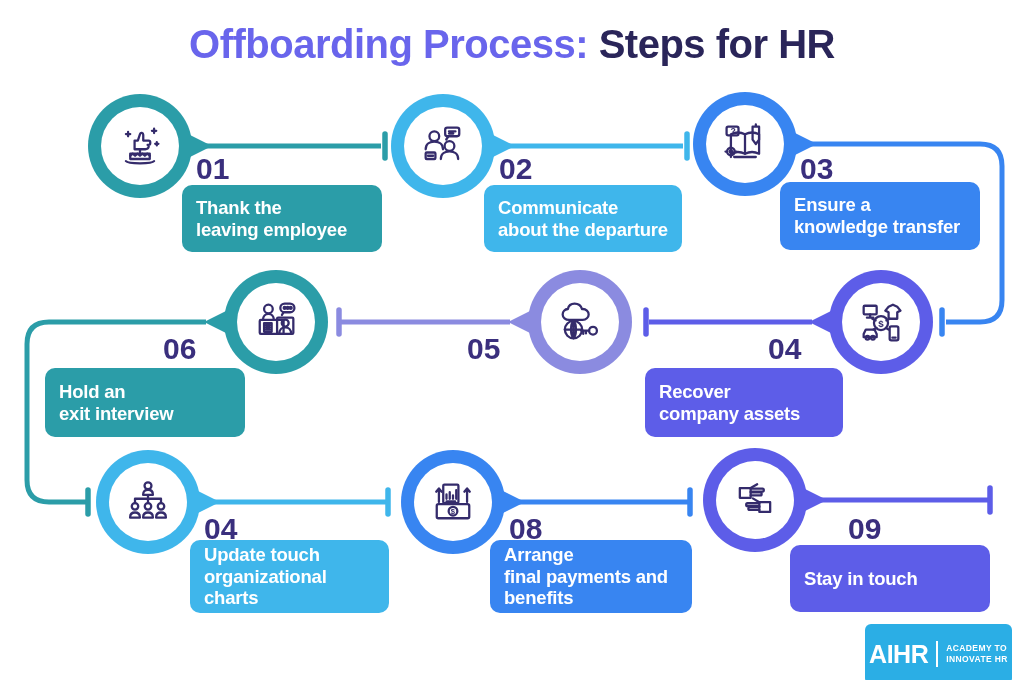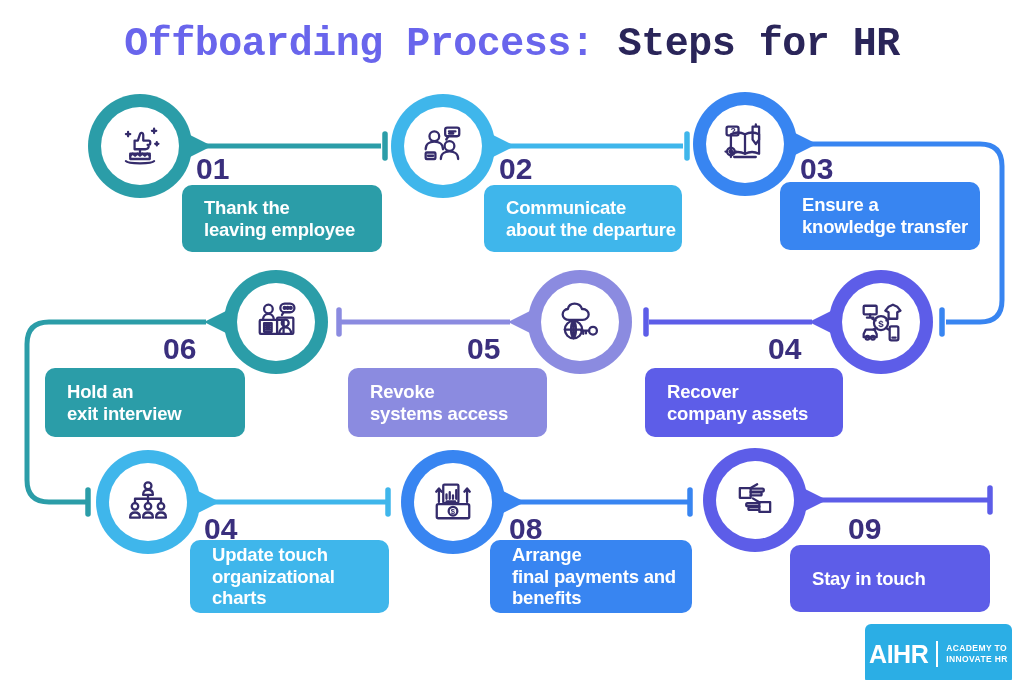--- a/index.html
+++ b/index.html
@@ -1,38 +1,38 @@
 <!DOCTYPE html>
 <html style="--teal: #2B9DA8; --cyan: #3FB6EB; --blue: #3885F1; --indigo: #5D5DE8; --periwinkle: #8B8BE0; --icon_stroke: #342B6B; --number: #3A2F7D; --title_accent: #6965EC; --title_dark: #2A2559; --logo_bg: #2BAEE5; --text_on_color: #FFFFFF; --background: #FFFFFF;"><head>
 <meta charset="utf-8">
 <style>
   html,body{margin:0;padding:0;background:#fff;}
   #stage{position:relative;width:1024px;height:680px;background:var(--background,#fff);
     font-family:"Liberation Sans",sans-serif;overflow:hidden;}
   
   .title{position:absolute;left:0;top:22px;width:1024px;text-align:center;
-    font-size:40px;font-weight:800;letter-spacing:-.5px;white-space:nowrap;font-family:Liberation Mono, monospace;}
+    font-size:40px;font-weight:800;letter-spacing:-.5px;white-space:nowrap;}
   .title .accent{color:var(--title_accent);}
   .title .dark{color:var(--title_dark);}
   
   .wires{position:absolute;left:0;top:0;z-index:0;}
   
   .node{position:absolute;width:104px;height:104px;border-radius:50%;z-index:2;}
   .node .inner{position:absolute;left:13px;top:13px;width:78px;height:78px;border-radius:50%;
     background:#fff;display:flex;align-items:center;justify-content:center;}
   .tail{position:absolute;width:0;height:0;top:50%;margin-top:-12px;
     border-top:12px solid transparent;border-bottom:12px solid transparent;}
   .tail.r{right:-20px;border-left-width:24px;border-left-style:solid;}
   .tail.l{left:-20px;border-right-width:24px;border-right-style:solid;}
   .num{position:absolute;z-index:3;font-size:30px;font-weight:800;color:var(--number);}
   .num.ralign{width:60px;text-align:left;}
   .label-box{position:absolute;z-index:1;border-radius:10px;color:var(--text_on_color);
     font-weight:700;font-size:18.5px;line-height:1.18;letter-spacing:-.2px;
     display:flex;flex-direction:column;justify-content:center;
-    padding-left:22px;box-sizing:border-box;white-space:pre-line;}
+    padding-left:14px;box-sizing:border-box;white-space:pre-line;}
   
   .theme-teal{background:var(--teal);}        .tail-teal{border-left-color:var(--teal);border-right-color:var(--teal);}
   .theme-cyan{background:var(--cyan);}        .tail-cyan{border-left-color:var(--cyan);border-right-color:var(--cyan);}
   .theme-blue{background:var(--blue);}        .tail-blue{border-left-color:var(--blue);border-right-color:var(--blue);}
   .theme-indigo{background:var(--indigo);}    .tail-indigo{border-left-color:var(--indigo);border-right-color:var(--indigo);}
   .theme-peri{background:var(--periwinkle);}  .tail-peri{border-left-color:var(--periwinkle);border-right-color:var(--periwinkle);}
   .icon{stroke:var(--icon_stroke);fill:none;stroke-width:2.1;stroke-linecap:round;stroke-linejoin:round;}
   .icon text{fill:var(--icon_stroke);stroke:none;font-weight:800;font-family:"Liberation Sans",sans-serif;}
   
   .logo{position:absolute;left:865px;top:624px;width:147px;height:60px;border-radius:6px;
@@ -152,22 +152,20 @@
       <svg class="icon" width="52" height="52" viewBox="0 0 48 48">
         <path d="M14 22c-3.5 0-6-2.2-6-5 0-2.6 2-4.8 4.8-5C13.4 9 16 7 19 7c3.3 0 6 2 6.8 5h.7c3 0 5.5 2.2 5.5 5s-2.5 5-5.5 5H14z"></path>
         <circle cx="18" cy="31" r="8"></circle>
         <path d="M10 31h16 M18 23v16 M18 23c3 2.5 3 13.5 0 16 M18 23c-3 2.5-3 13.5 0 16"></path>
         <circle cx="36" cy="32" r="3.6"></circle>
         <path d="M32.4 32H25 M27 32v3 M29.5 32v2.5"></path>
       </svg>
     </div>
   </div>
   <div class="num ralign" style="left:467px;top:332px">05</div>
-  <div class="label-box theme-peri" style="left:348px;top:368px;width:199px;height:69px">Revoke
-systems access</div>
 
   <div class="node theme-teal" style="left:224px;top:270px">
     <div class="tail l tail-teal"></div>
     <div class="inner">
       <svg class="icon" width="52" height="52" viewBox="0 0 48 48">
         <circle cx="17" cy="12" r="4"></circle>
         <path d="M12 22c0-3.5 2.2-5.5 5-5.5s5 2 5 5.5"></path>
         <rect x="9" y="22" width="22" height="13" rx="1"></rect>
         <rect x="13" y="25" width="7" height="8"></rect>
         <path d="M14.5 27h4 M14.5 29h4 M14.5 31h4"></path>

